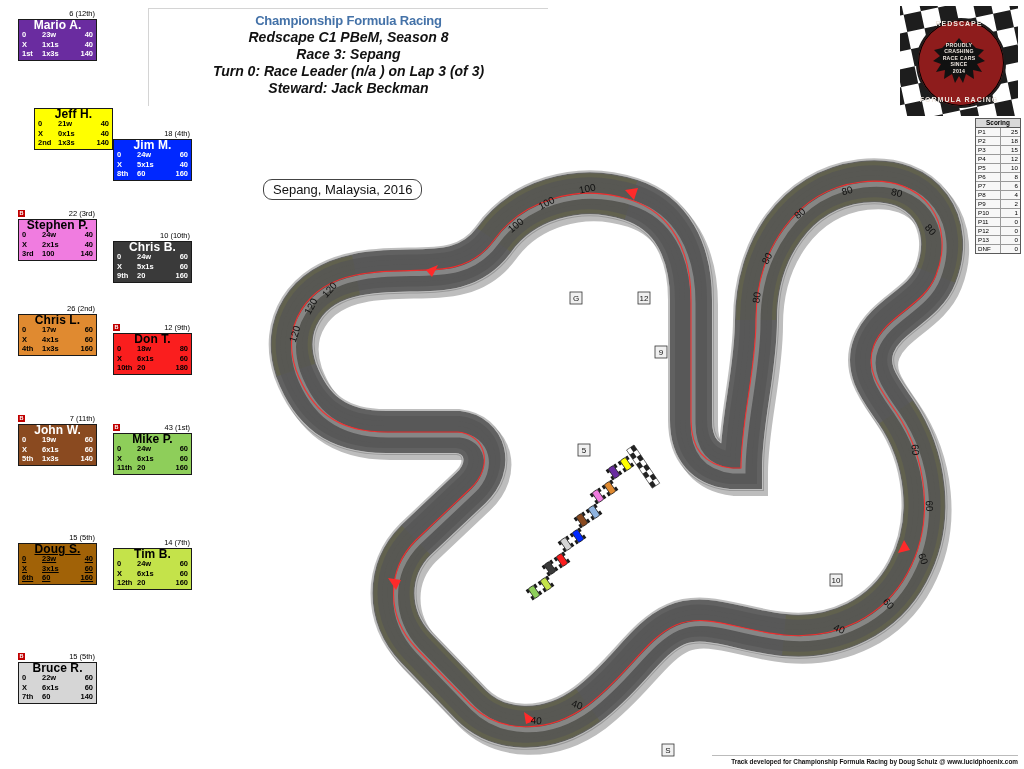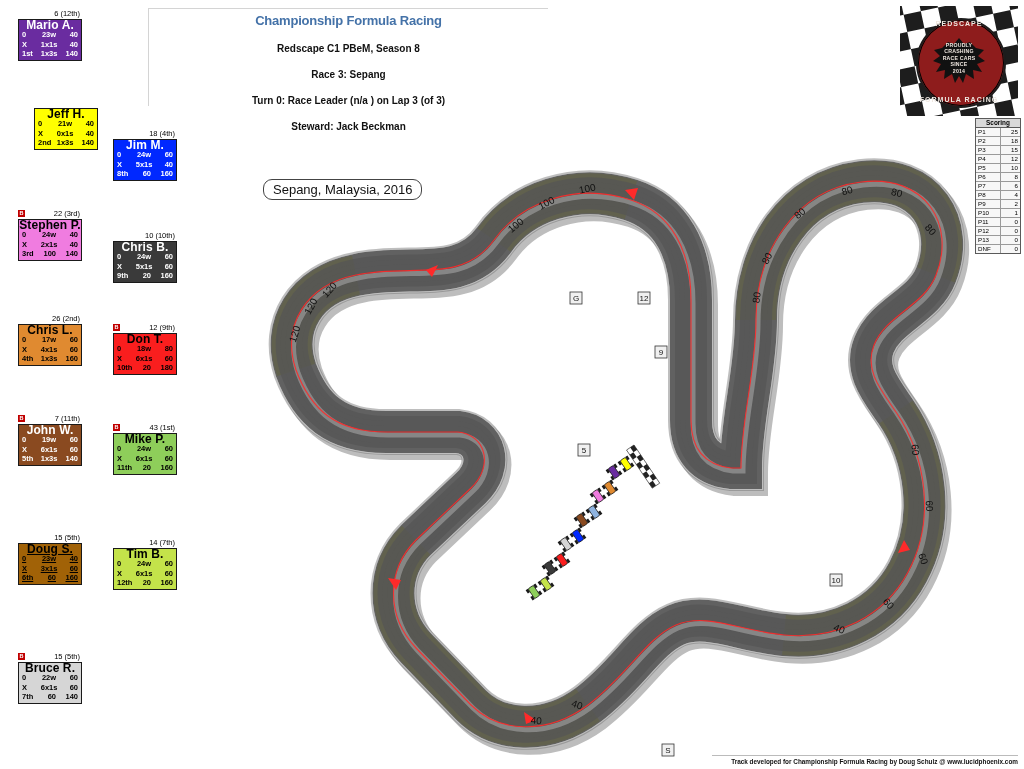--- a/index.html
+++ b/index.html
@@ -6,21 +6,21 @@
   body{
     width:1024px;height:769px;
     background:#ffffff;
     font-family:"Liberation Sans", sans-serif;
     position:relative;
     overflow:hidden;
   }
   .root{position:absolute;inset:0;}
 
   
-  .card{position:absolute;width:64px;}
+  .card{position:absolute;width:79px;}
   .card .chead{
     height:11px;
     position:relative;
     font-size:7.5px;
     line-height:11px;
     color:#000;
     text-align:right;
     padding-right:2px;
     box-sizing:border-box;
     background:#fff;
@@ -45,35 +45,35 @@
     letter-spacing:.1px;
   }
   .card .crow{
     display:flex;
     font-size:7.5px;
     line-height:9.5px;
     font-weight:bold;
     padding:0 3px;
   }
   .card .crow .c1{width:20px;text-align:left;}
-  .card .crow .c2{flex:1;text-align:right;}
+  .card .crow .c2{flex:1;text-align:left;}
   .card .crow .c3{width:22px;text-align:right;}
 
   
   .titlebox{
     position:absolute;left:148px;top:8px;width:400px;
     text-align:center;
     border-left:1px solid #d4d4d4;
     border-top:1px solid #d4d4d4;
     padding-top:4px;
     box-sizing:border-box;
     height:98px;
   }
   .t1{font-size:13px;font-weight:bold;color:#4472a8;letter-spacing:-.2px;}
-  .t2,.t3,.t4,.t5{font-size:10px;font-weight:bold;color:#111;margin-top:15px;}
+  .t2,.t3,.t4,.t5{font-size:14px;font-weight:bold;color:#111;margin-top:1px;font-style:italic;}
 
   
   .logo{position:absolute;left:900px;top:6px;width:118px;height:110px;overflow:hidden;}
   .logo .checker{
     position:absolute;inset:0;
     background:
       repeating-conic-gradient(#1d1d1d 0 25%, #ffffff 0 50%);
     background-size:26px 26px;
     transform:rotate(-12deg) scale(1.35);
   }
@@ -290,21 +290,21 @@
             <span class="c2">2x1s</span>
             <span class="c3">40</span>
           </div>
           <div class="crow">
             <span class="c1">3rd</span>
             <span class="c2">100</span>
             <span class="c3">140</span>
           </div>
         </div>
       </div>
-      <div class="card" style="left: 18px; top: 313px;">
+      <div class="card" style="left: 18px; top: 303px;">
         <div class="chead"><span>26 (2nd)</span></div>
         <div class="cbody" style="background: rgb(224, 138, 48); color: rgb(0, 0, 0);">
           <div class="cname">Chris L.</div>
           <div class="crow">
             <span class="c1">0</span>
             <span class="c2">17w</span>
             <span class="c3">60</span>
           </div>
           <div class="crow">
             <span class="c1">X</span>

